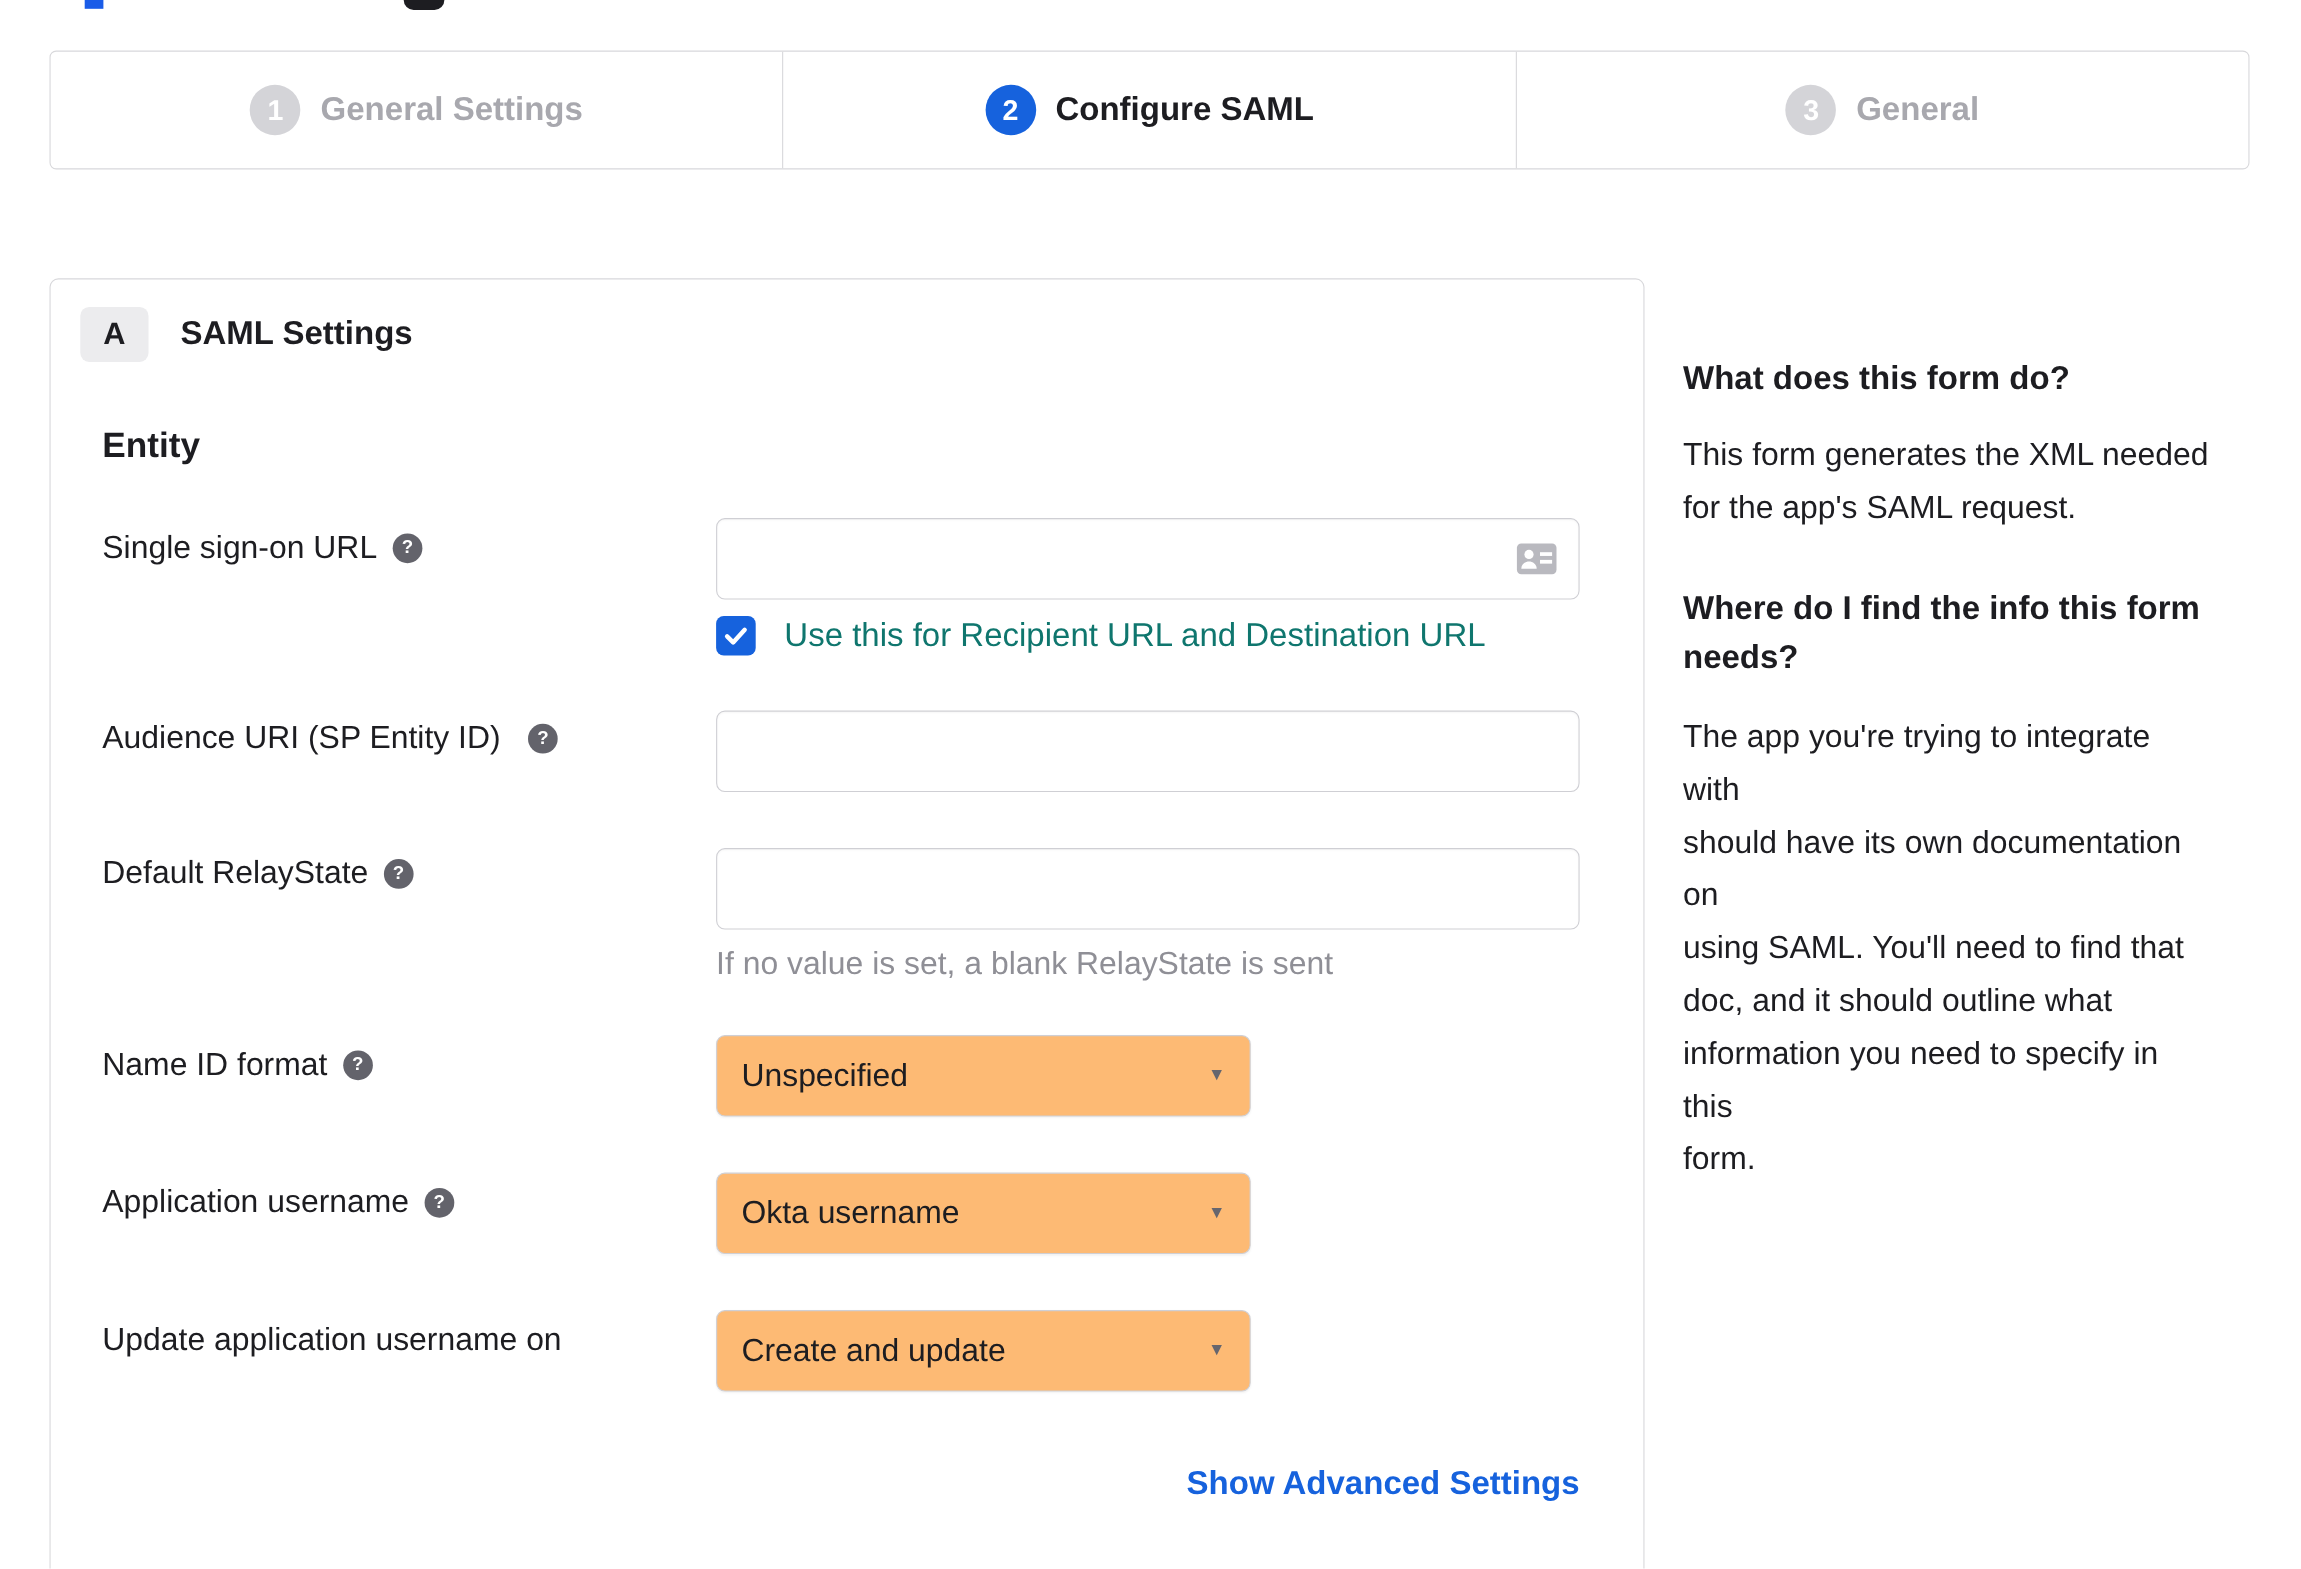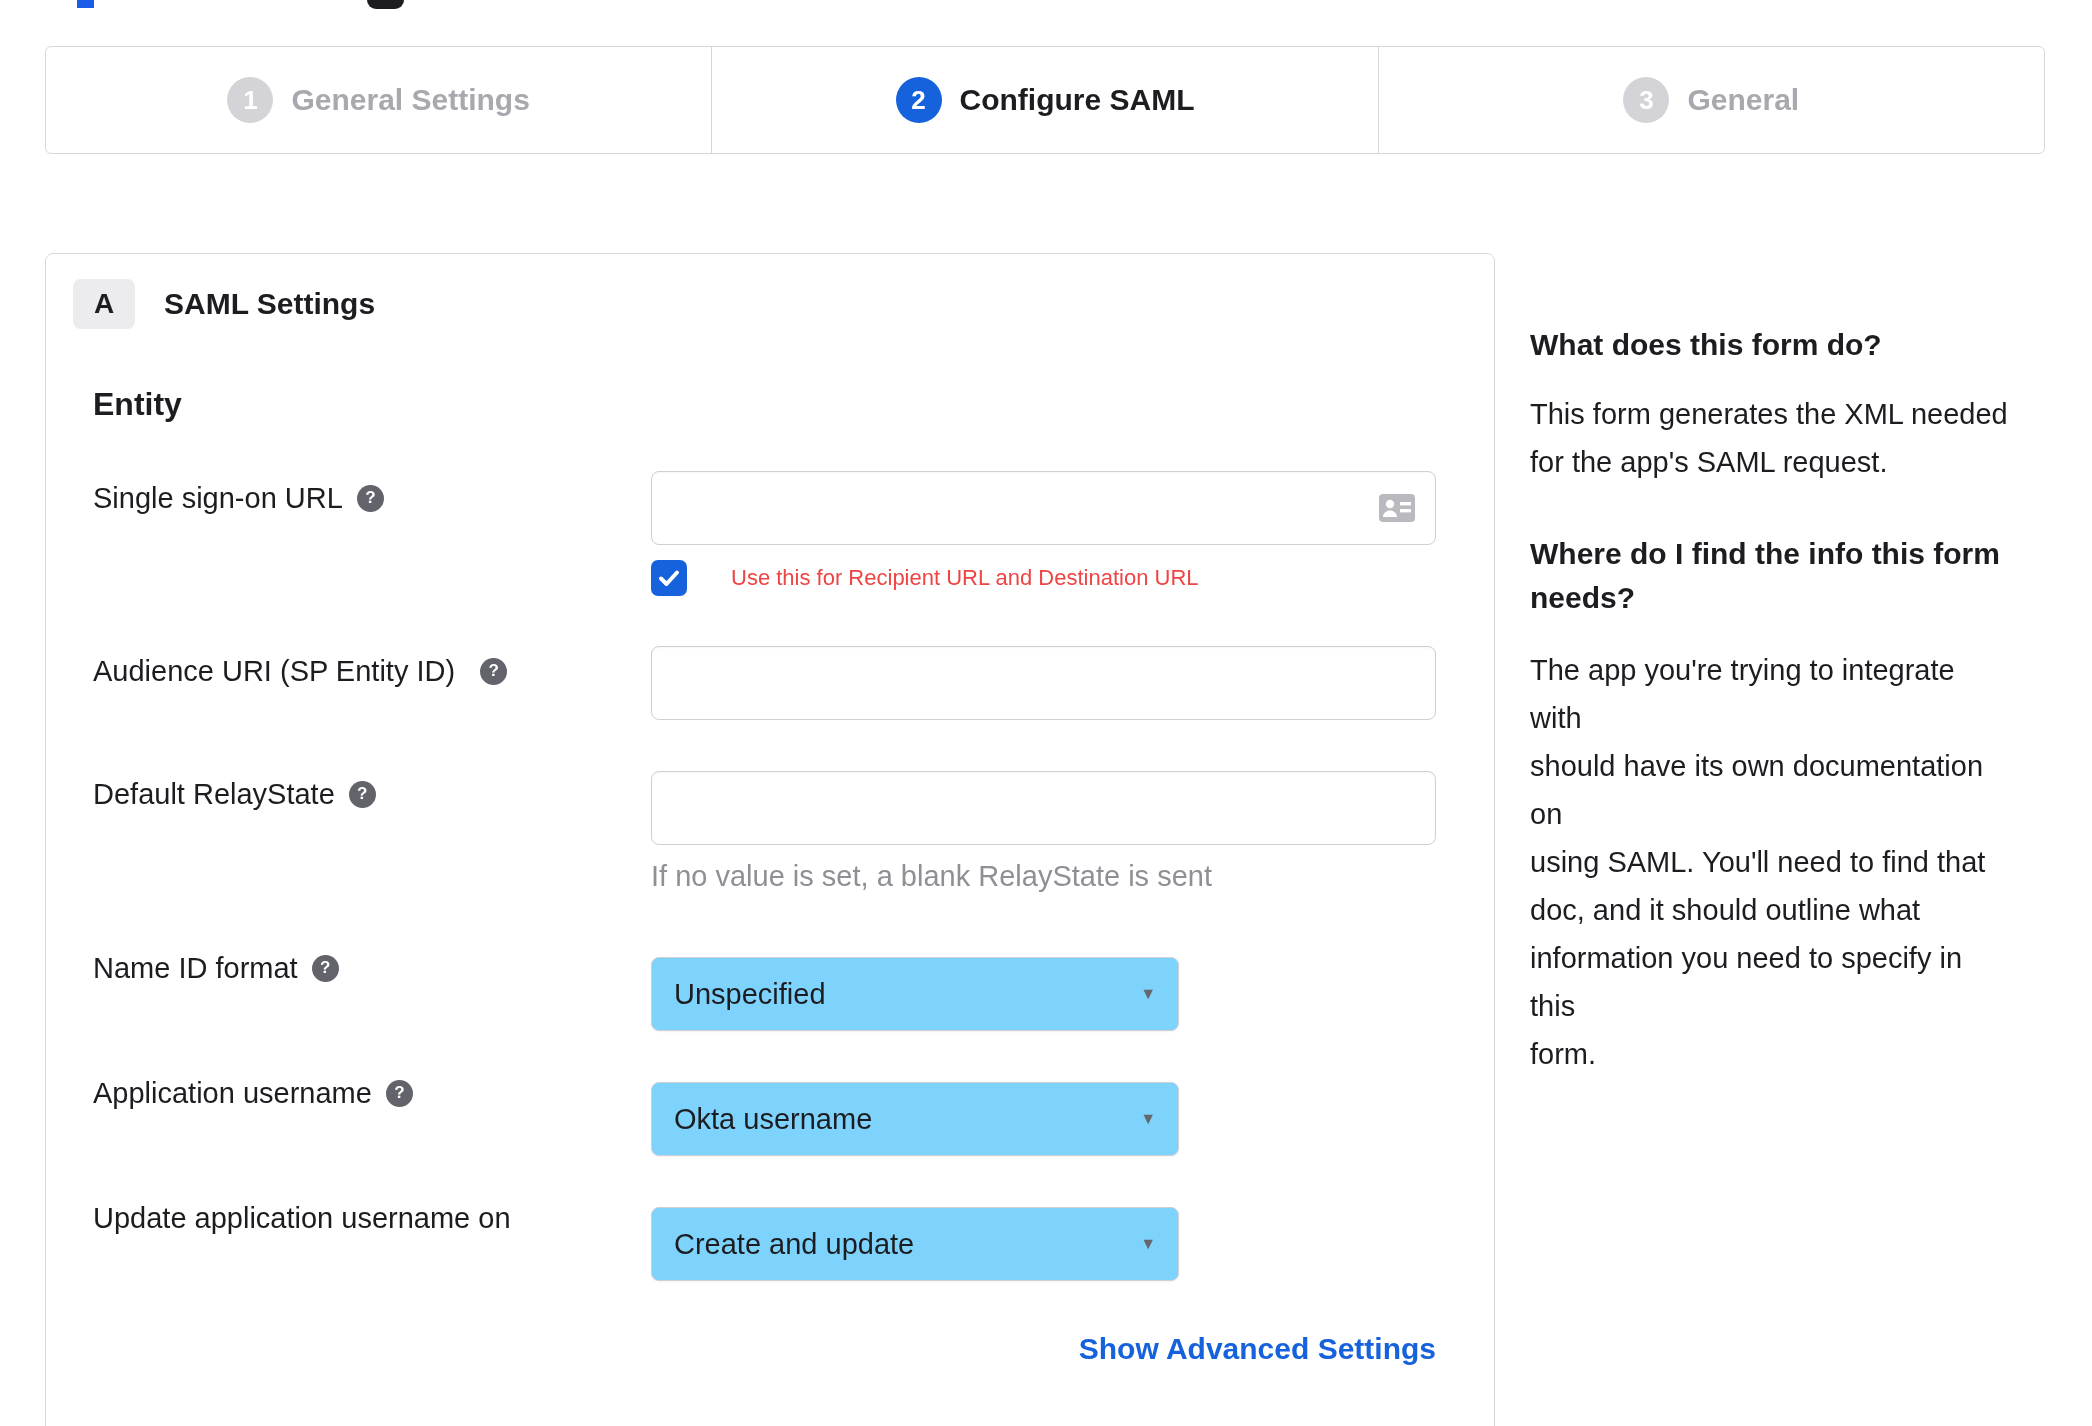--- a/index.html
+++ b/index.html
@@ -45,27 +45,27 @@
                 border-radius:8px; background:#fff; font-size:29px; padding:0 70px 0 22px;
                 outline:none; box-shadow:inset 0 1px 2px rgba(0,0,0,0.04);
                 font-family:"Liberation Sans", sans-serif; color:#1d1d21; }
   .input-wrap { position:absolute; left:605px; width:785px; height:74px; }
   .input-wrap .text-input { left:0; top:0; width:785px; }
   .card-icon { position:absolute; right:20px; top:50%; transform:translateY(-50%); line-height:0; }
 
   .checkbox-row { position:absolute; left:605px; top:306px; display:flex; align-items:center; gap:26px; }
   .checkbox { width:36px; height:36px; border-radius:7px; background:#1662dd; display:flex;
               align-items:center; justify-content:center; flex:0 0 auto; }
-  .checkbox-label { font-size:22px; color:#ef4444;margin-left:18px; }
+  .checkbox-label { font-size:30px; color:#0f766e; }
 
   .hint { position:absolute; left:605px; top:606px; font-size:29px; color:#8f8f96; }
 
-  .select { position:absolute; left:605px; width:528px; height:74px; border:1px solid #cfcfd4;
-            border-radius:8px; background:#7dd3fc; display:flex; align-items:center; padding:0 52px 0 22px;
-            font-size:29px; color:#1d1d21; box-shadow:0 1px 2px rgba(0,0,0,0.05); cursor:default;margin-top:16px; }
+  .select { position:absolute; left:605px; width:486px; height:74px; border:1px solid #cfcfd4;
+            border-radius:8px; background:#fdba74; display:flex; align-items:center; padding:0 52px 0 22px;
+            font-size:29px; color:#1d1d21; box-shadow:0 1px 2px rgba(0,0,0,0.05); cursor:default; }
   .select .caret { position:absolute; right:22px; top:50%; transform:translateY(-50%);
                    font-size:16px; color:#66666e; }
 
   .adv-link { position:absolute; right:58px; top:1078px; font-size:30px; font-weight:600;
               color:#1662dd; text-decoration:none; cursor:pointer; }
 
   
   .help-sidebar { position:absolute; left:1530px; top:326px; width:478px; }
   .hs-heading { font-size:30px; font-weight:700; line-height:38px; }
   .hs-heading2 { margin-top:46px; font-size:30px; font-weight:700; line-height:44px; }

